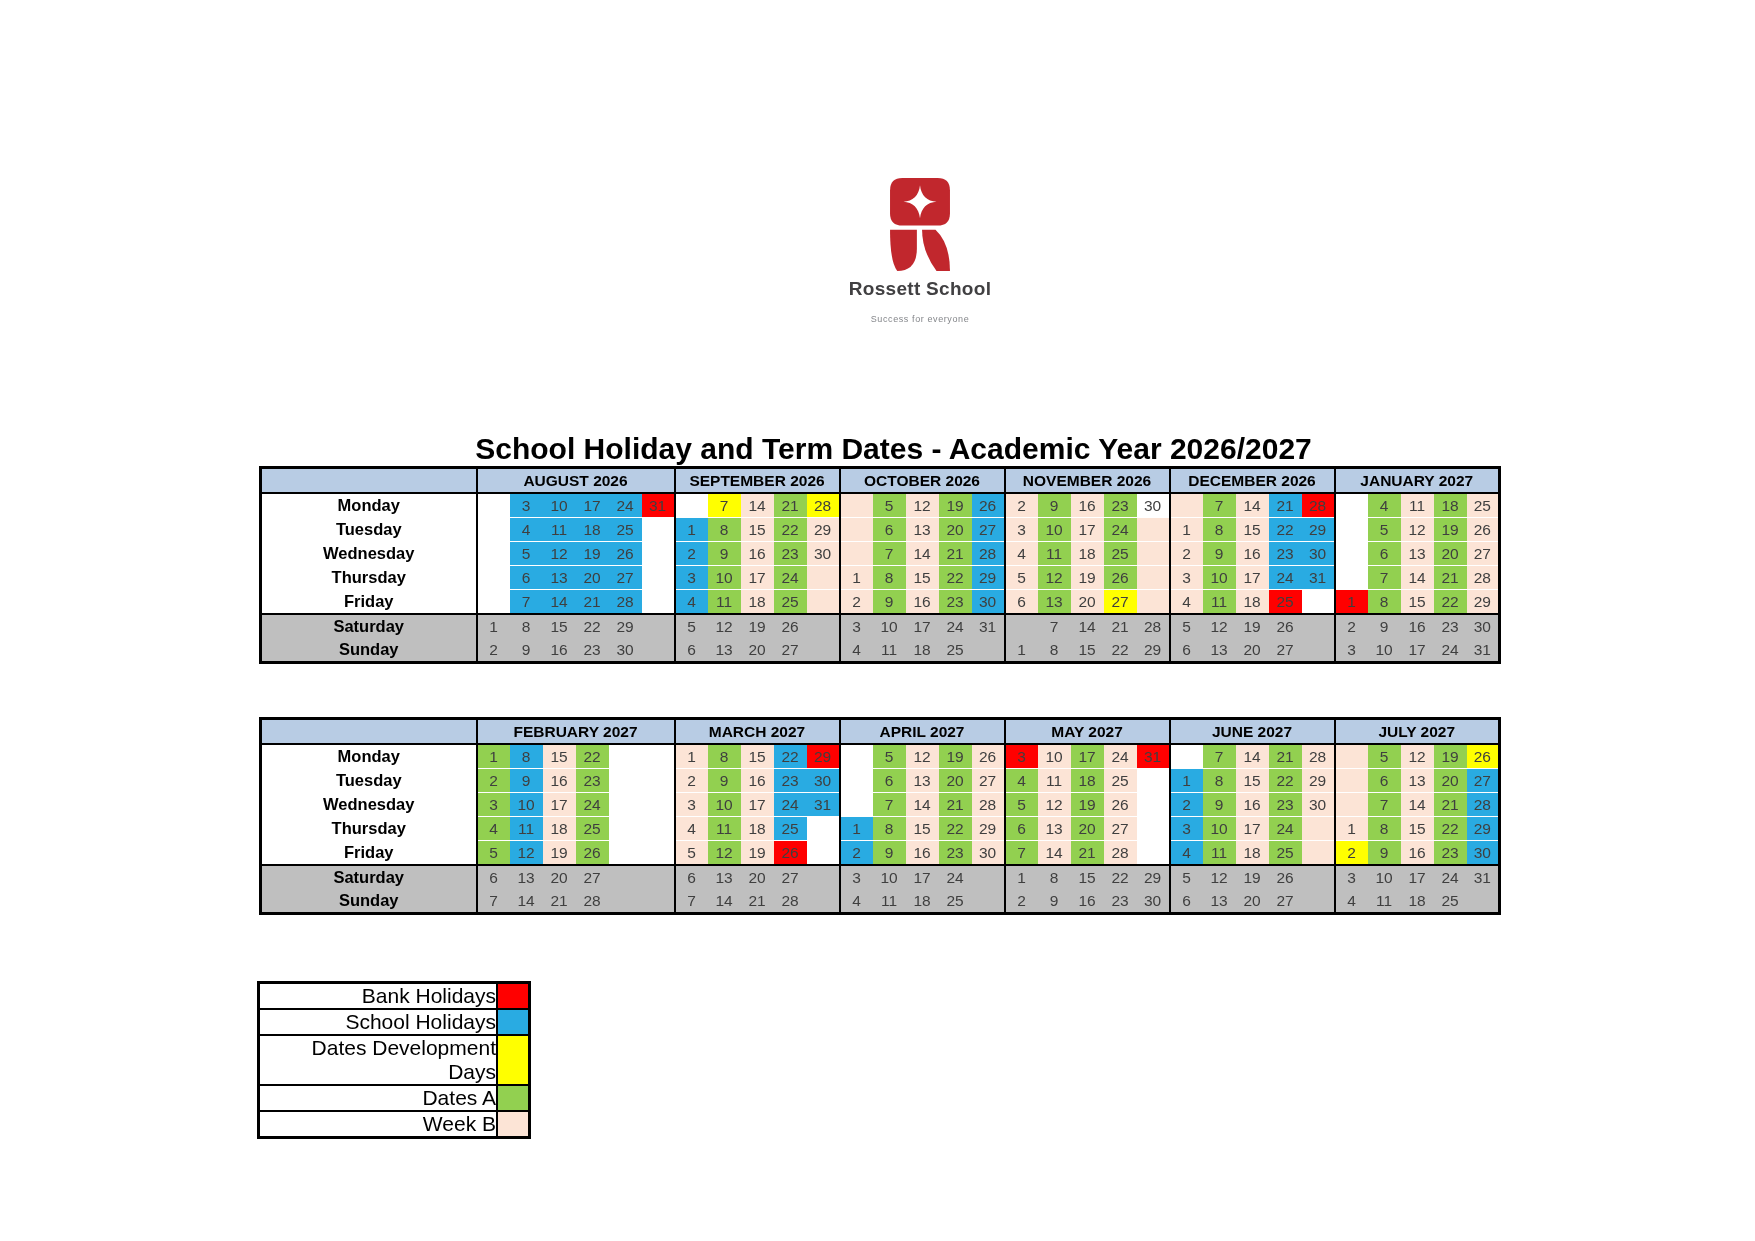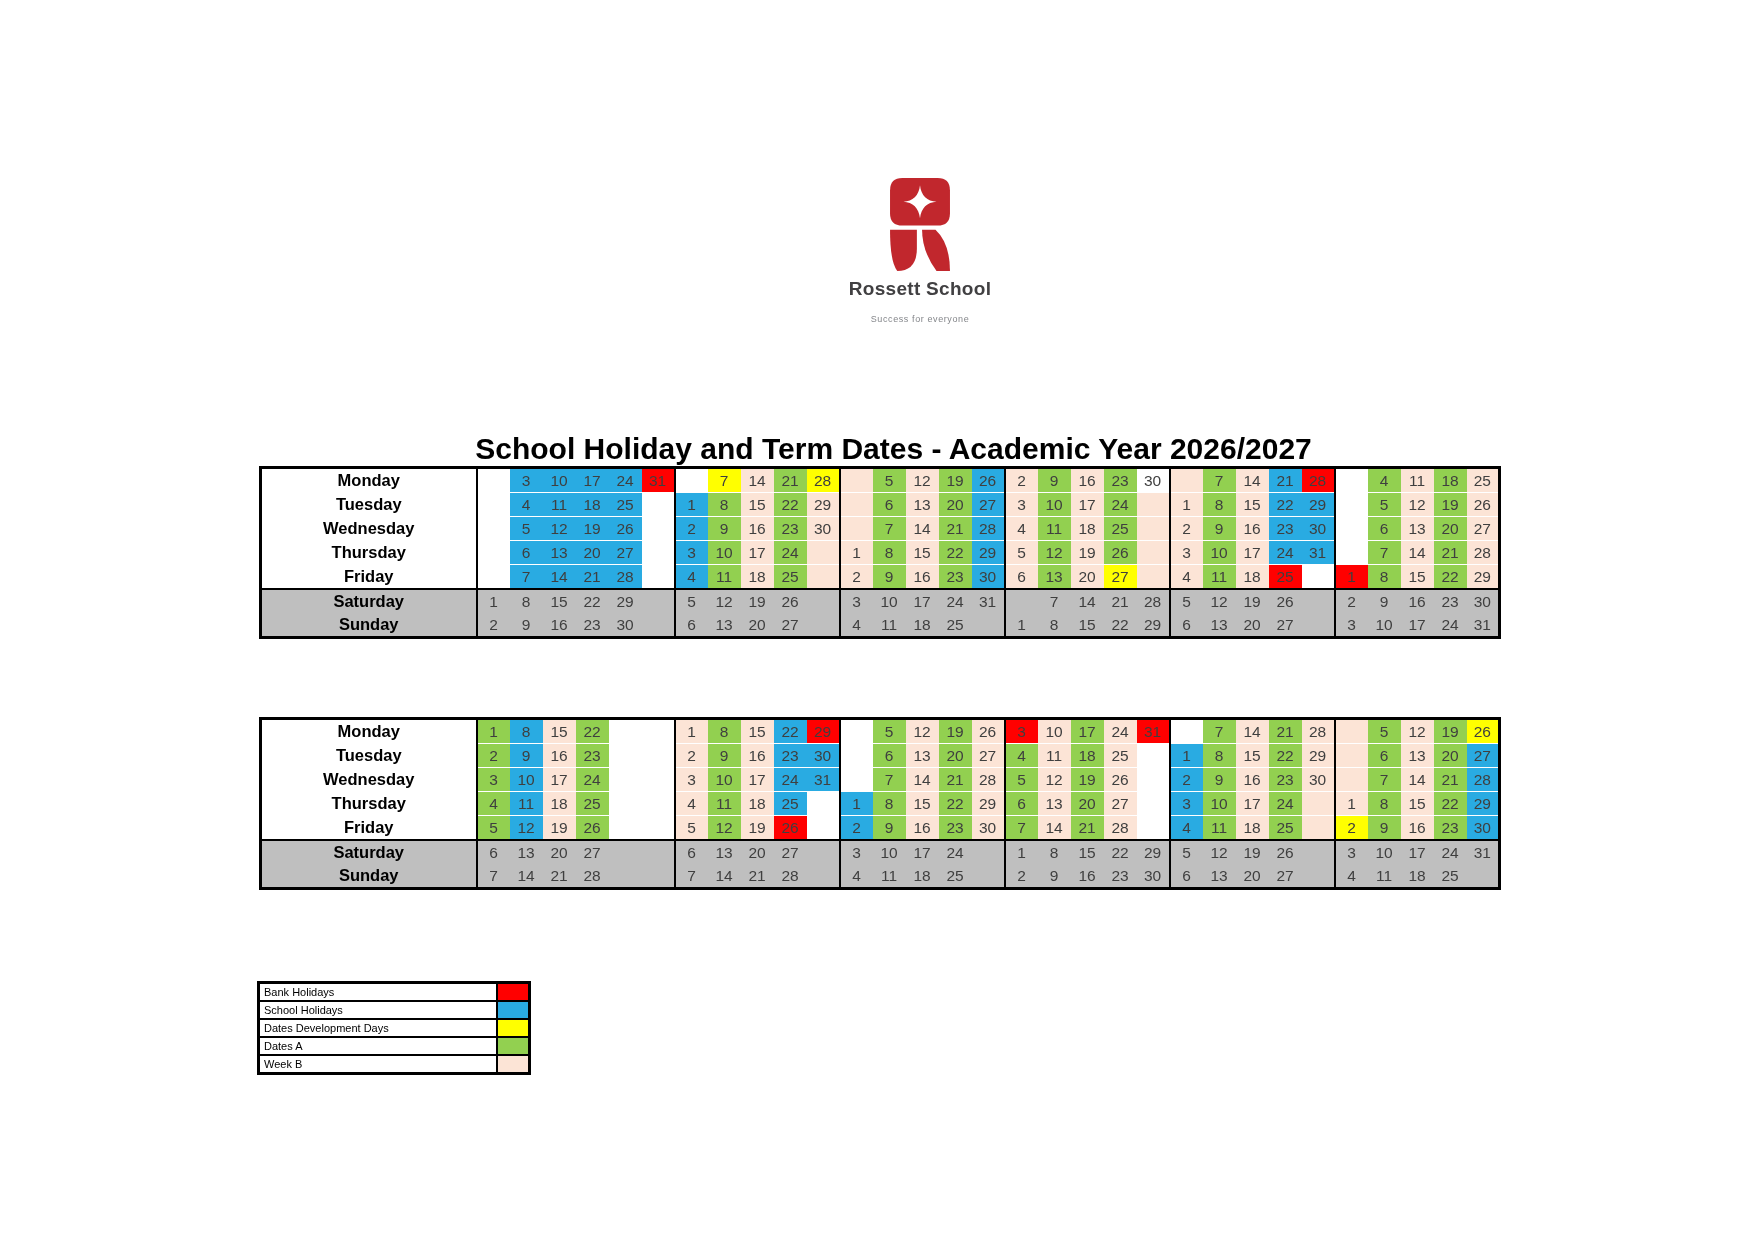--- a/index.html
+++ b/index.html
@@ -27,21 +27,21 @@
   .dc{font-size:15.5px;color:var(--dt);border-bottom:1px solid rgba(255,255,255,.5);}
   .wc{font-size:15.5px;color:#3f3f3f;}
   tr.fri td{border-bottom:2.5px solid #000;}
   tr.wkrow td{background:var(--wk);}
   .c-r{background:var(--c-r);} .c-b{background:var(--c-b);} .c-y{background:var(--c-y);}
   .c-a{background:var(--c-a);} .c-w{background:var(--c-w);} .c-n{background:#fff;}
 
   table.legend{position:absolute;left:257px;top:981px;border-collapse:collapse;
                border:3px solid #000;background:#fff;}
   .legend td{border:2px solid #000;height:16px;padding:0;}
-  .legend .ll{width:232px;font-size:11px;color:#000;padding-left:4px;text-align:left;border-radius:8px;}
+  .legend .ll{width:232px;font-size:21px;color:#000;padding-left:4px;text-align:right;border-radius:8px;}
   .legend .ls{width:30px;}
 </style>
 </head>
 <body>
 
 <div class="logo">
   <svg width="60" height="93" viewBox="0 0 58 90">
     <g fill="#C1272D">
       <path d="M12,0 H46 Q58,0 58,12 V34 Q58,46 46,46 H12 Q0,46 0,34 V12 Q0,0 12,0 Z"></path>
       <path d="M0,50 H26 V68 Q26,90 7,90 Q0,81 0,50 Z"></path>
@@ -59,20 +59,29 @@
     <colgroup>
       <col style="width:216px">
       <col span="6" style="width:33px">
       <col span="5" style="width:33px">
       <col span="5" style="width:33px">
       <col span="5" style="width:33px">
       <col span="5" style="width:33px">
       <col span="5" style="width:33px">
     </colgroup>
     <tbody>
+      <tr>
+        <th class="corner"></th>
+        <th class="mh ms" colspan="6">AUGUST 2026</th>
+        <th class="mh ms" colspan="5">SEPTEMBER 2026</th>
+        <th class="mh ms" colspan="5">OCTOBER 2026</th>
+        <th class="mh ms" colspan="5">NOVEMBER 2026</th>
+        <th class="mh ms" colspan="5">DECEMBER 2026</th>
+        <th class="mh ms" colspan="5">JANUARY 2027</th>
+      </tr>
       <tr class="dayrow">
         <td class="dl">Monday</td>
         <td class="dc c-n ms"></td>
         <td class="dc c-b">3</td>
         <td class="dc c-b">10</td>
         <td class="dc c-b">17</td>
         <td class="dc c-b">24</td>
         <td class="dc c-r">31</td>
         <td class="dc c-n ms"></td>
         <td class="dc c-y">7</td>
@@ -310,20 +319,29 @@
     <colgroup>
       <col style="width:216px">
       <col span="6" style="width:33px">
       <col span="5" style="width:33px">
       <col span="5" style="width:33px">
       <col span="5" style="width:33px">
       <col span="5" style="width:33px">
       <col span="5" style="width:33px">
     </colgroup>
     <tbody>
+      <tr>
+        <th class="corner"></th>
+        <th class="mh ms" colspan="6">FEBRUARY 2027</th>
+        <th class="mh ms" colspan="5">MARCH 2027</th>
+        <th class="mh ms" colspan="5">APRIL 2027</th>
+        <th class="mh ms" colspan="5">MAY 2027</th>
+        <th class="mh ms" colspan="5">JUNE 2027</th>
+        <th class="mh ms" colspan="5">JULY 2027</th>
+      </tr>
       <tr class="dayrow">
         <td class="dl">Monday</td>
         <td class="dc c-a ms">1</td>
         <td class="dc c-b">8</td>
         <td class="dc c-w">15</td>
         <td class="dc c-a">22</td>
         <td class="dc c-n"></td>
         <td class="dc c-n"></td>
         <td class="dc c-w ms">1</td>
         <td class="dc c-a">8</td>

